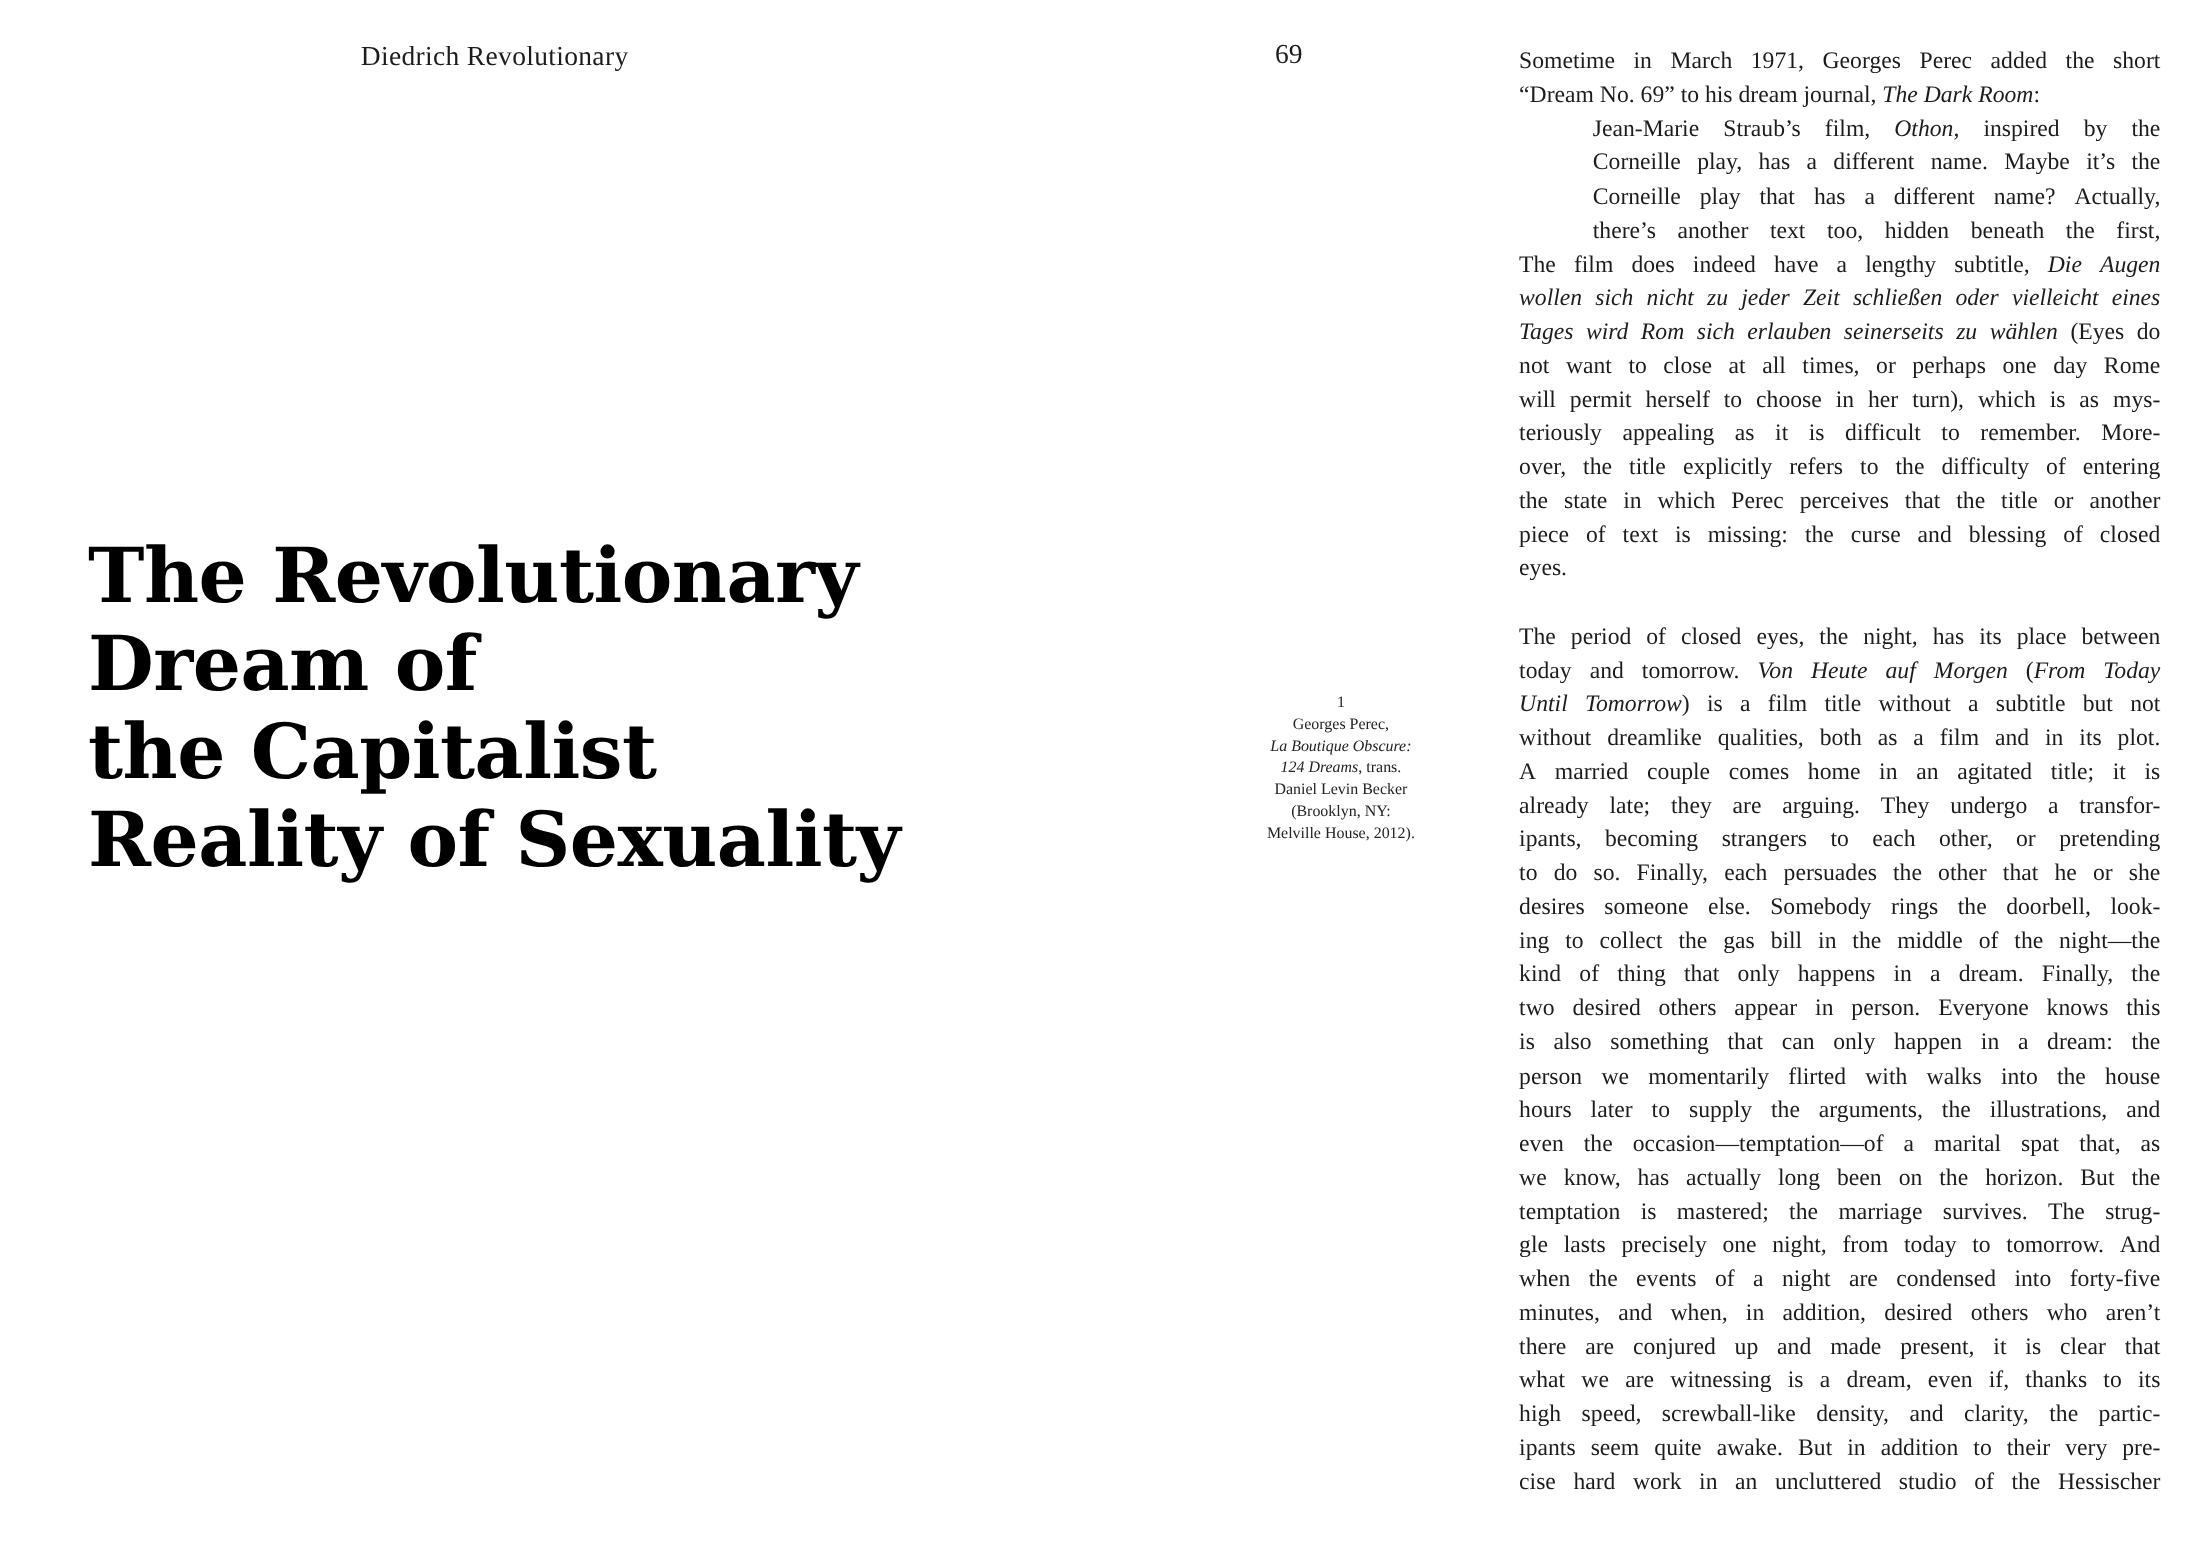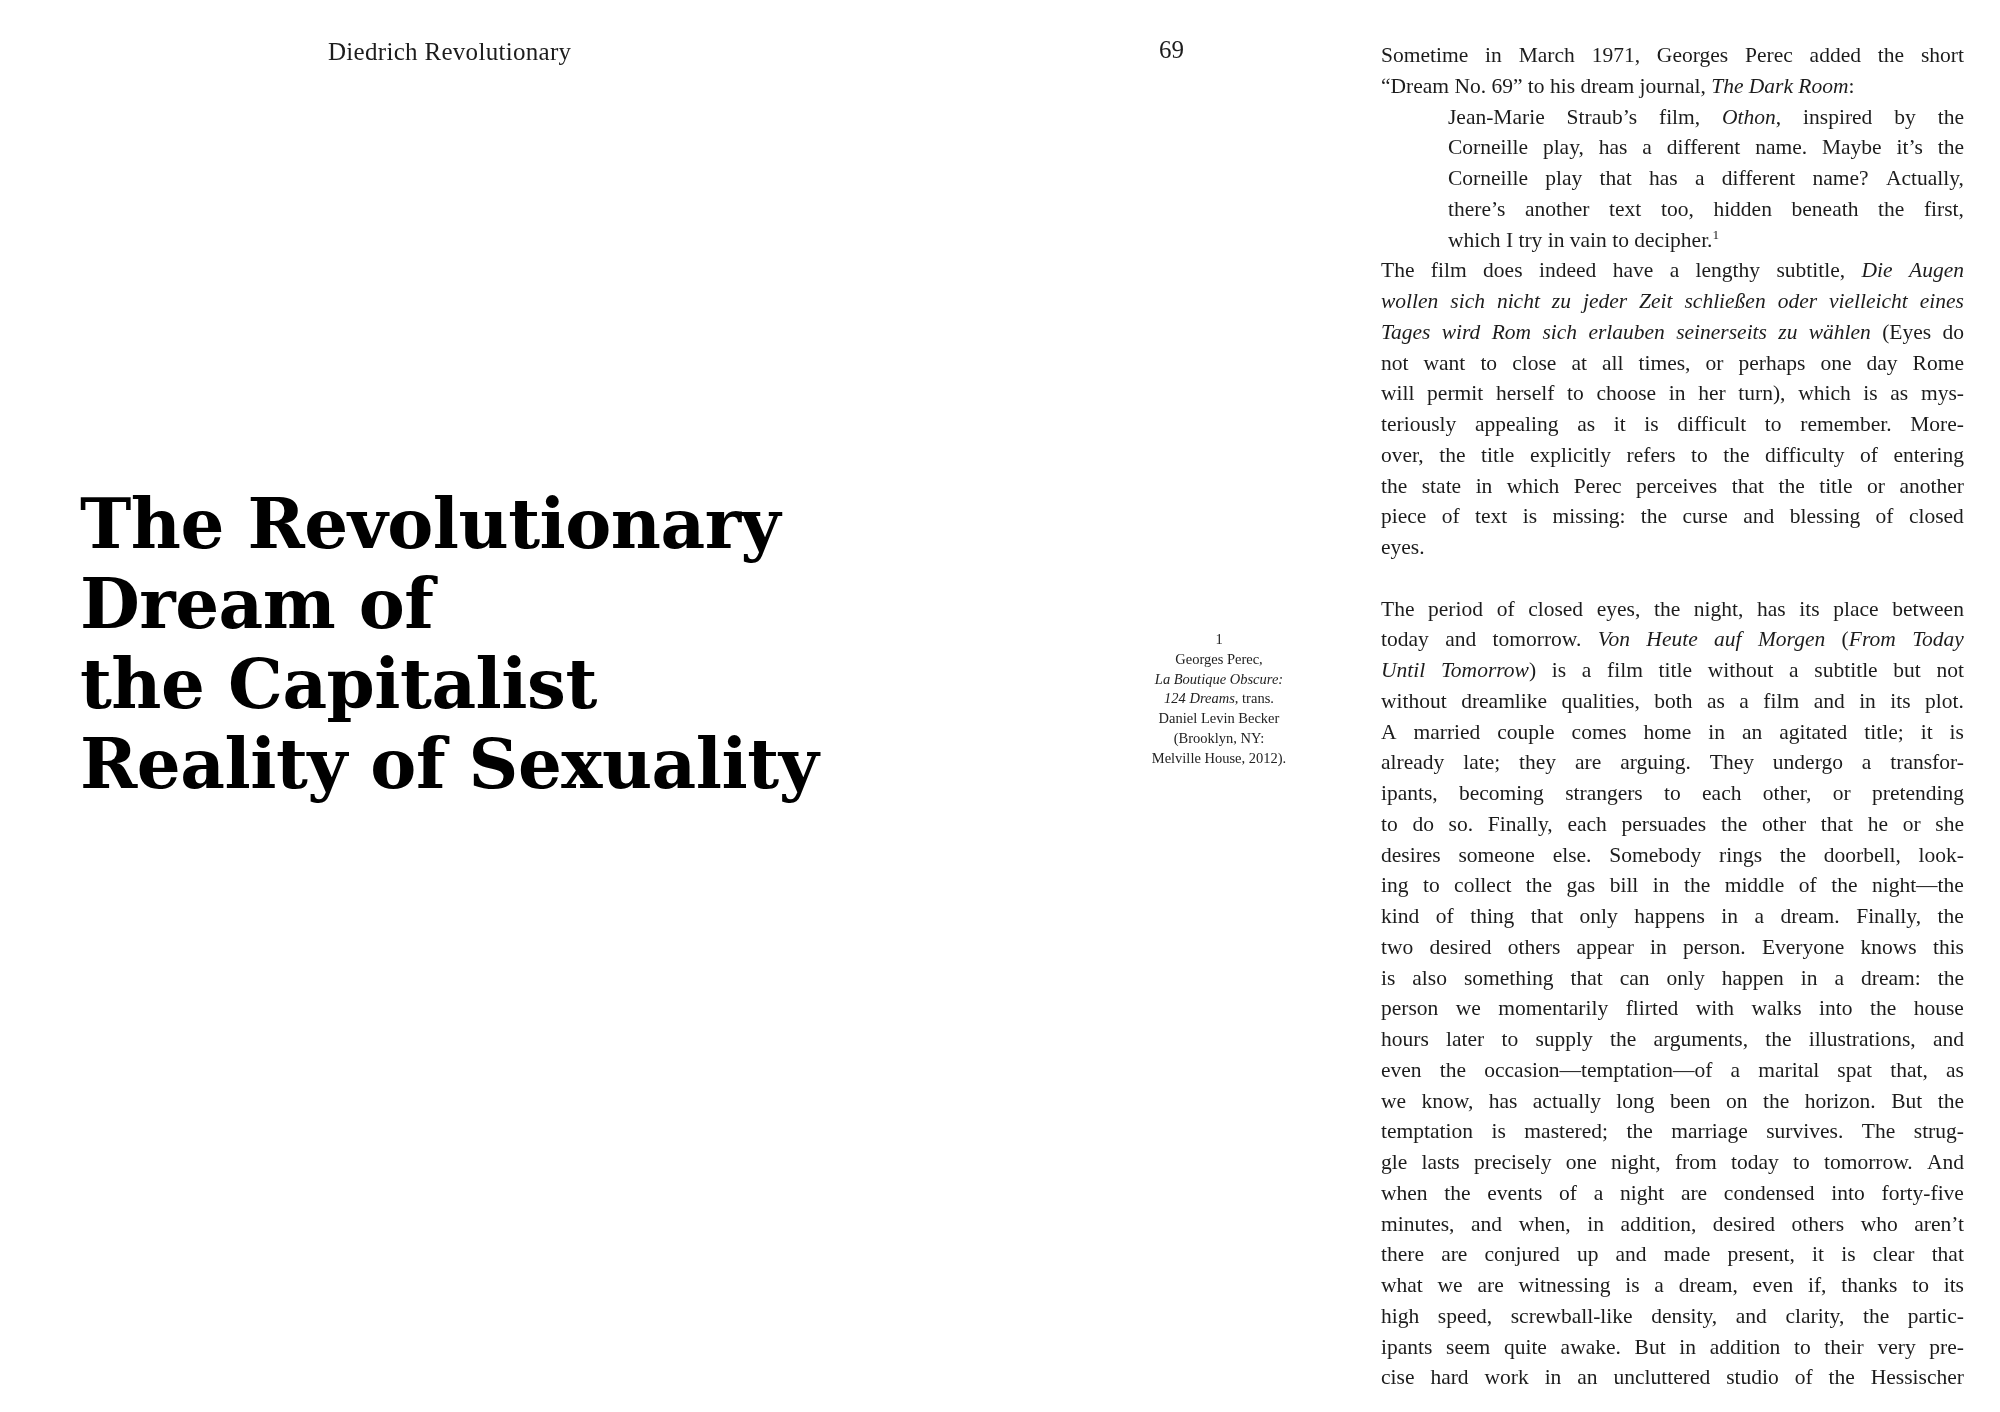--- a/index.html
+++ b/index.html
@@ -123,21 +123,20 @@
         <div class="line just">
           <span class="w"><span>there’s</span></span>
           <span class="w"><span>another</span></span>
           <span class="w"><span>text</span></span>
           <span class="w"><span>too,</span></span>
           <span class="w"><span>hidden</span></span>
           <span class="w"><span>beneath</span></span>
           <span class="w"><span>the</span></span>
           <span class="w"><span>first,</span></span>
         </div>
-        <div class="line end"><span>which I try in vain to decipher.</span><sup>1</sup></div>
       </div>
       <div class="block">
         <div class="line just">
           <span class="w"><span>The</span></span>
           <span class="w"><span>film</span></span>
           <span class="w"><span>does</span></span>
           <span class="w"><span>indeed</span></span>
           <span class="w"><span>have</span></span>
           <span class="w"><span>a</span></span>
           <span class="w"><span>lengthy</span></span>

